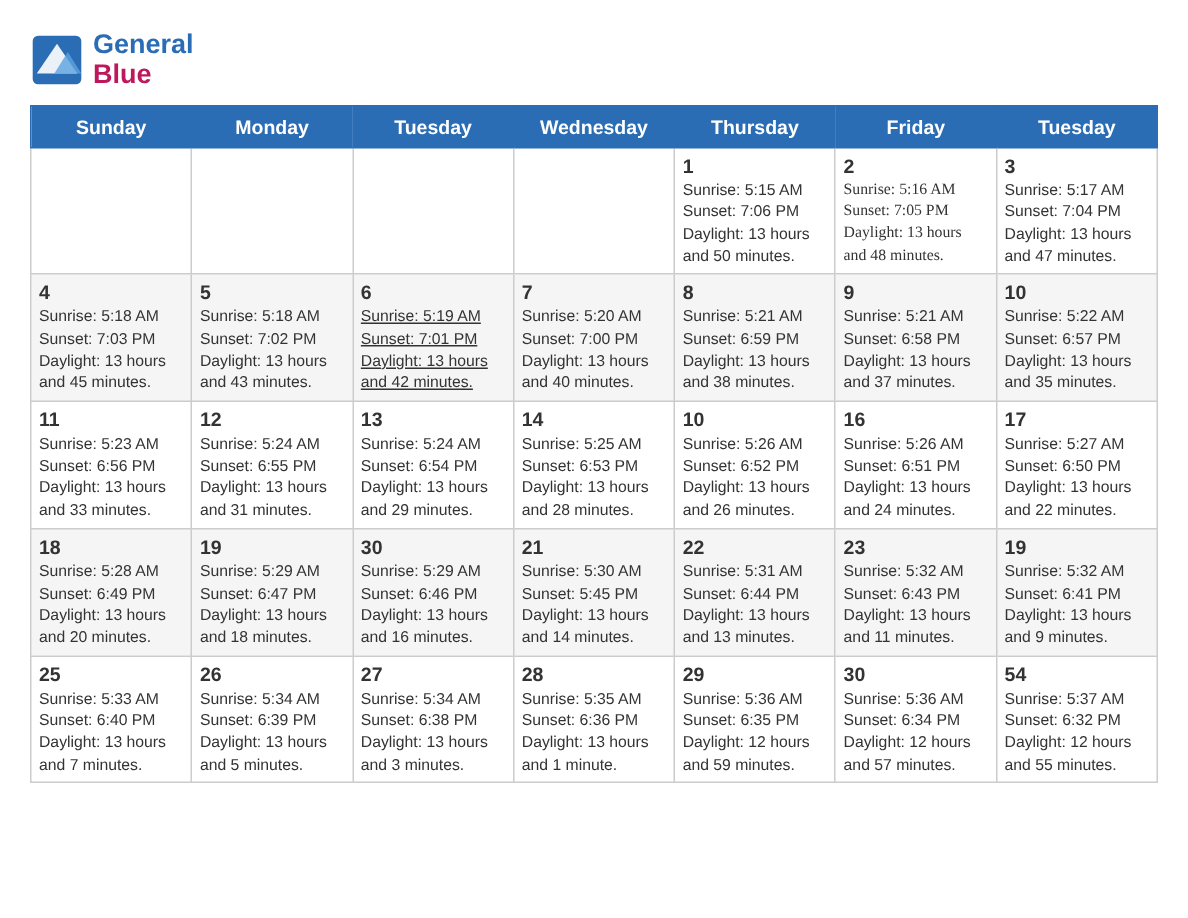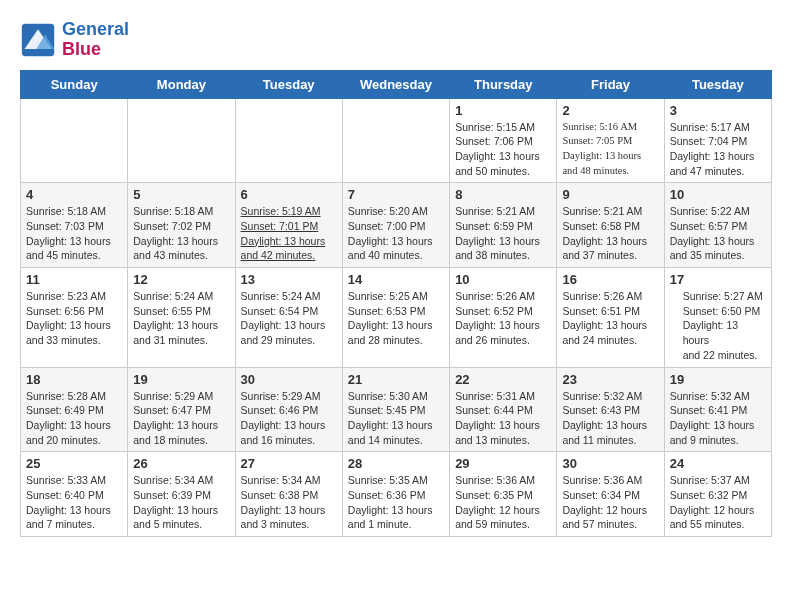--- a/index.html
+++ b/index.html
@@ -240,21 +240,21 @@
         </td>
         <td>
           <span class="day-num">16</span>
           <div class="cell-info" style="white-space: pre-line;">Sunrise: 5:26 AM
 Sunset: 6:51 PM
 Daylight: 13 hours
 and 24 minutes.</div>
         </td>
         <td>
           <span class="day-num">17</span>
-          <div class="cell-info" style="white-space: pre-line; margin-left: 13px;">Sunrise: 5:27 AM
+          <div class="cell-info" style="white-space: pre-line;">Sunrise: 5:27 AM
 Sunset: 6:50 PM
 Daylight: 13 hours
 and 22 minutes.</div>
         </td>
       </tr>
       <tr>
         <td>
           <span class="day-num">18</span>
           <div class="cell-info" style="white-space: pre-line;">Sunrise: 5:28 AM
 Sunset: 6:49 PM
@@ -341,21 +341,21 @@
 and 59 minutes.</div>
         </td>
         <td>
           <span class="day-num">30</span>
           <div class="cell-info" style="white-space: pre-line;">Sunrise: 5:36 AM
 Sunset: 6:34 PM
 Daylight: 12 hours
 and 57 minutes.</div>
         </td>
         <td>
-          <span class="day-num">24</span>
+          <span class="day-num">54</span>
           <div class="cell-info" style="white-space: pre-line;">Sunrise: 5:37 AM
 Sunset: 6:32 PM
 Daylight: 12 hours
 and 55 minutes.</div>
         </td>
       </tr>
     </tbody>
 </table>
 
 </body></html>

